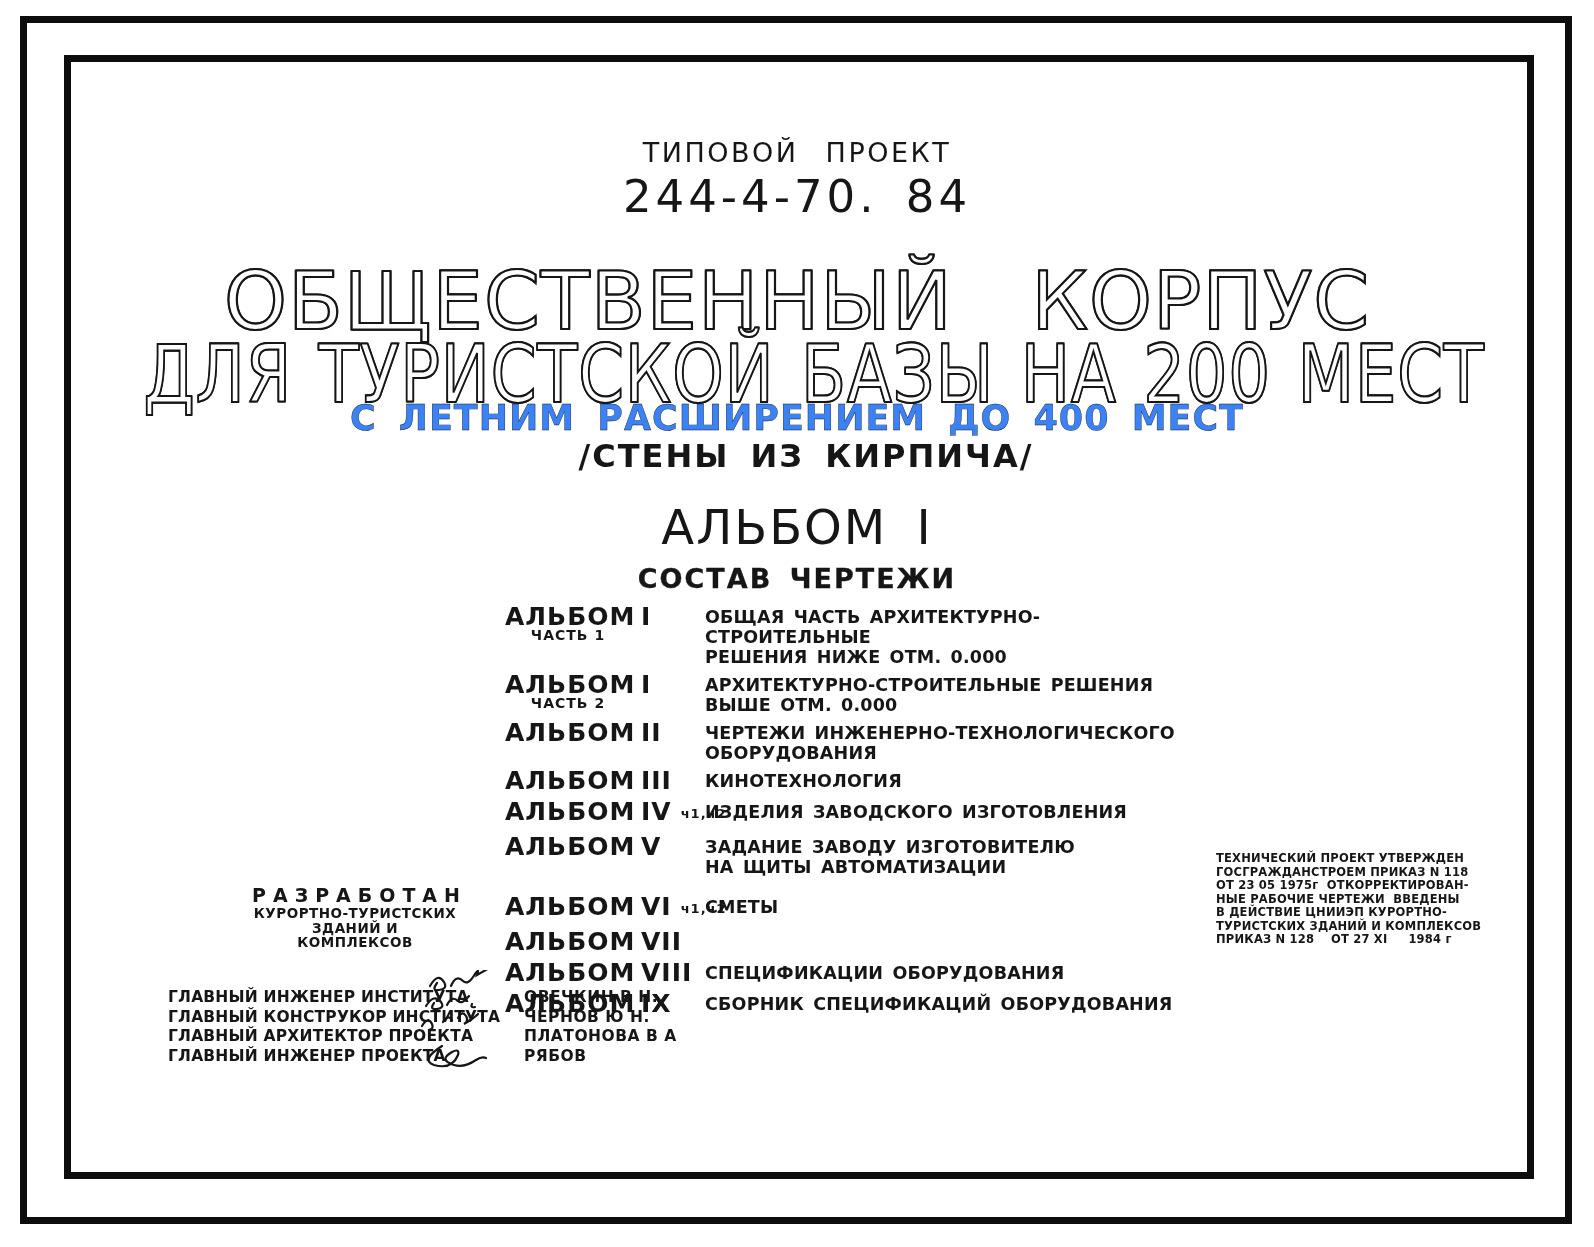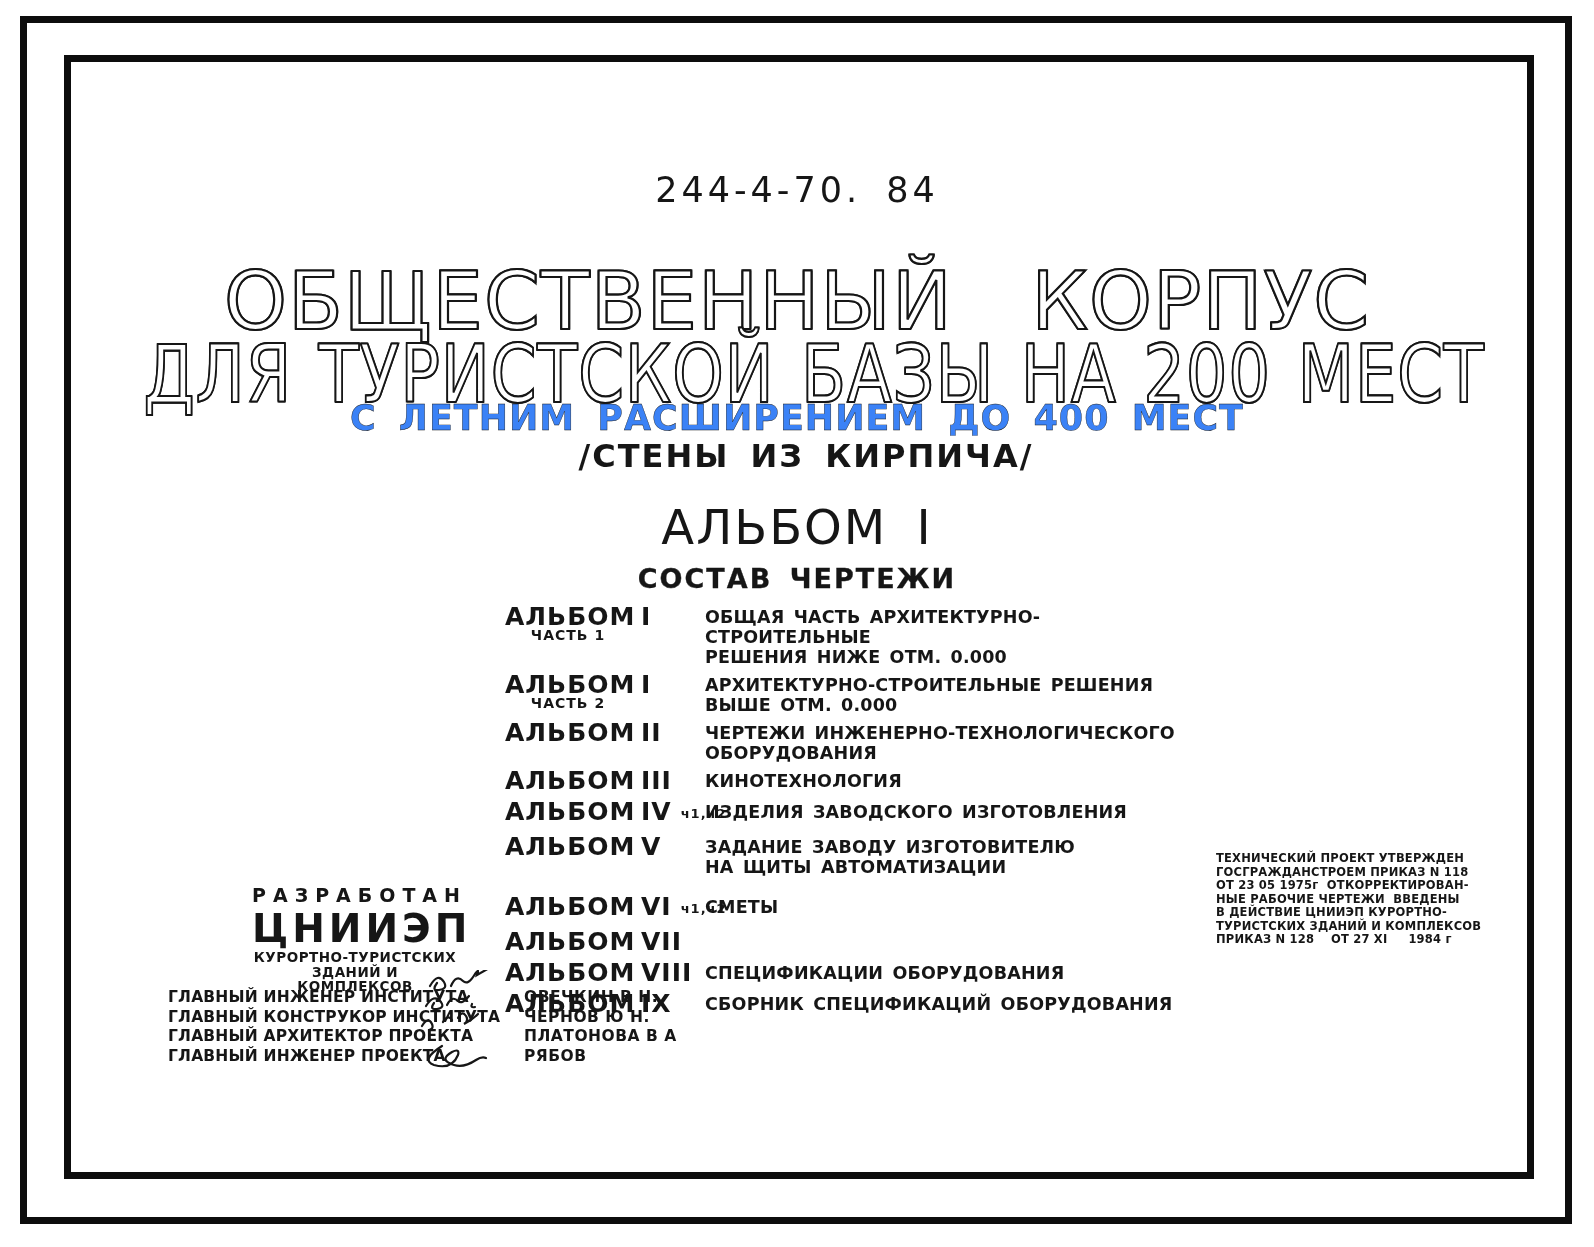--- a/index.html
+++ b/index.html
@@ -7,21 +7,21 @@
     position:relative;width:1594px;height:1247px;background:#ffffff;
     font-family:"DejaVu Sans","Liberation Sans",sans-serif;color:#161616;overflow:hidden;
   }
   .frame{position:absolute;border:7px solid #0d0d0d;background:transparent;}
   .frame.outer{left:20px;top:16px;width:1538px;height:1194px;}
   .frame.inner{left:64px;top:55px;width:1456px;height:1110px;}
 
   .centered{position:absolute;left:0;width:1594px;text-align:center;white-space:nowrap;}
 
   .kicker{top:137px;font-size:27px;letter-spacing:2.5px;word-spacing:16px;}
-  .projnum{top:170px;font-size:35px;letter-spacing:4px;word-spacing:10px;}
+  .projnum{top:170px;font-size:45px;letter-spacing:4px;word-spacing:10px;}
 
   .outline{
     color:#ffffff;
     -webkit-text-stroke:2.2px #161616;
     text-shadow:1px 0 #161616,-1px 0 #161616,0 1px #161616,0 -1px #161616;
   }
   .title1{top:255px;font-size:80px;letter-spacing:1px;word-spacing:52px;}
   .title2{top:328px;font-size:80px;letter-spacing:1px;word-spacing:6px;transform:scaleX(0.82);transform-origin:50% 50%;}
   .sub1{top:398px;font-size:35px;letter-spacing:1px;word-spacing:9px;font-weight:bold;-webkit-text-stroke:0.4px #161616;color:#3b82f6;}
   .sub2{top:437px;font-size:32px;letter-spacing:2px;word-spacing:8px;font-weight:bold;margin-left:9px;}
@@ -57,20 +57,21 @@
   .approval-line{font-size:11.5px;font-weight:bold;line-height:13.5px;letter-spacing:0.2px;white-space:pre;}
 </style>
 </head>
 <body>
 
 <div class="page">
 
   <div class="frame outer"></div>
   <div class="frame inner"></div>
 
+  <div class="centered kicker">ТИПОВОЙ  ПРОЕКТ</div>
   <div class="centered projnum">244-4-70. 84</div>
 
   <div class="centered title1 outline">ОБЩЕСТВЕННЫЙ КОРПУС</div>
   <div class="centered title2 outline">ДЛЯ ТУРИСТСКОЙ БАЗЫ НА 200 МЕСТ</div>
   <div class="centered sub1">С ЛЕТНИМ РАСШИРЕНИЕМ ДО 400 МЕСТ</div>
   <div class="centered sub2">/СТЕНЫ ИЗ КИРПИЧА/</div>
   <div class="centered album-head">АЛЬБОМ I</div>
 
   <div class="centered comp-heading">СОСТАВ ЧЕРТЕЖИ</div>
 
@@ -213,21 +214,20 @@
 
         </div>
         <div class="comp-desc">
           <div>СБОРНИК СПЕЦИФИКАЦИЙ ОБОРУДОВАНИЯ</div>
         </div>
       </div>
     </div>
 
   <div class="dev-block">
     <div class="dev-label">РАЗРАБОТАН</div>
-    <div class="dev-org">ЦНИИЭП</div>
     <div class="dev-sub">КУРОРТНО-ТУРИСТСКИХ</div>
     <div class="dev-sub">ЗДАНИЙ И КОМПЛЕКСОВ</div>
   </div>
 
   <div class="sig-block">
 
       <div class="sig-row">
         <span class="sig-role">ГЛАВНЫЙ  ИНЖЕНЕР  ИНСТИТУТА</span>
         <span class="sig-name">ОВЕЧКИН  В Н.</span>
       </div>

